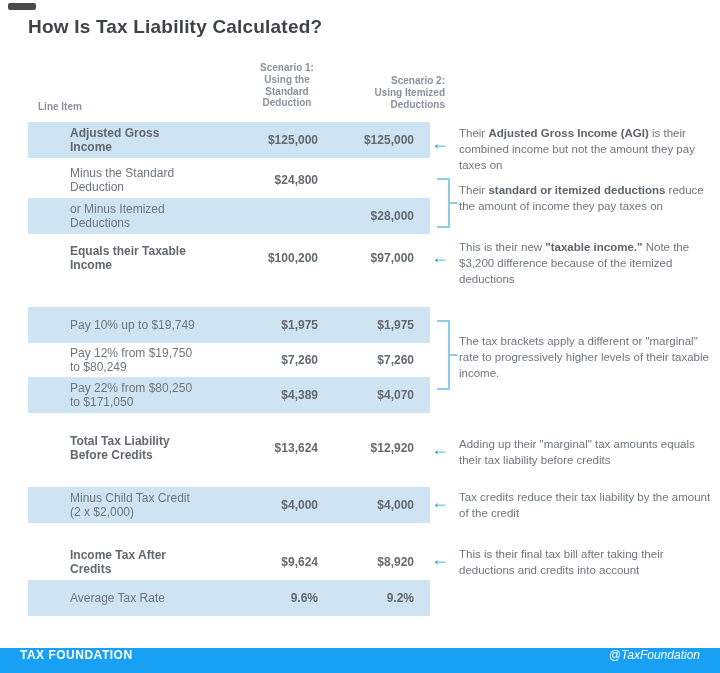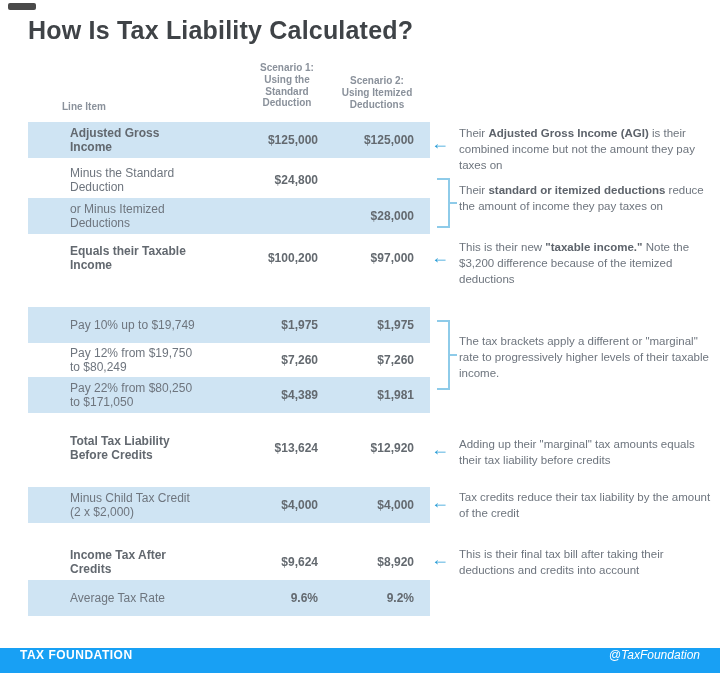--- a/index.html
+++ b/index.html
@@ -6,29 +6,29 @@
   .stage{
     position:relative; width:720px; height:673px; overflow:hidden;
     background:#ffffff; font-family:"Liberation Sans", sans-serif;
   }
   .corner-artifact{
     position:absolute; left:8px; top:3px; width:28px; height:7px;
     background:#4a4a4a; border-radius:2px;
   }
   .title{
     position:absolute; left:28px; top:16px; width:450px;
-    font-size:25px; font-weight:700; color:#3f4347; letter-spacing:.2px;
+    font-size:19px; font-weight:700; color:#3f4347; letter-spacing:.2px;
   }
   .col-head{
     position:absolute; font-size:10px; font-weight:700; color:#8a919b;
     white-space:pre-line; text-align:center; line-height:1.18;
   }
-  .head-lineitem{left:38px; top:101px; text-align:left;margin-left:24px;}
+  .head-lineitem{left:38px; top:101px; text-align:left;}
   .head-s1{left:245px; top:62px; width:84px;}
-  .head-s2{left:325px; top:75px; width:104px;}
+  .head-s2{left:341px; top:75px; width:104px;text-align:right;}
   .row{
     position:absolute; left:28px; width:402px; height:36px;
     display:flex; align-items:center; box-sizing:border-box;
     font-size:12px; color:#6e757e;
   }
   .row.shaded{background:#cfe4f3;}
   .row.boldrow .cell-label{font-weight:700; color:#62686f;}
   .cell-label{flex:1; padding-left:10px;}
   .cell-v{width:120px; text-align:right; font-weight:700; color:#63696f;}
   .cell-v2{width:96px;}
@@ -105,21 +105,21 @@
     <span class="cell-v cell-v2">$1,975</span>
   </div>
   <div class="row" style="top:342px">
     <span class="cell-label">Pay 12% from $19,750 to $80,249</span>
     <span class="cell-v">$7,260</span>
     <span class="cell-v cell-v2">$7,260</span>
   </div>
   <div class="row shaded" style="top:377px">
     <span class="cell-label">Pay 22% from $80,250 to $171,050</span>
     <span class="cell-v">$4,389</span>
-    <span class="cell-v cell-v2">$1,981</span>
+    <span class="cell-v cell-v2">$4,070</span>
   </div>
   <div class="row boldrow" style="top:430px">
     <span class="cell-label">Total Tax Liability Before Credits</span>
     <span class="cell-v">$13,624</span>
     <span class="cell-v cell-v2">$12,920</span>
   </div>
   <div class="row shaded" style="top:487px">
     <span class="cell-label">Minus Child Tax Credit (2 x $2,000)</span>
     <span class="cell-v">$4,000</span>
     <span class="cell-v cell-v2">$4,000</span>

